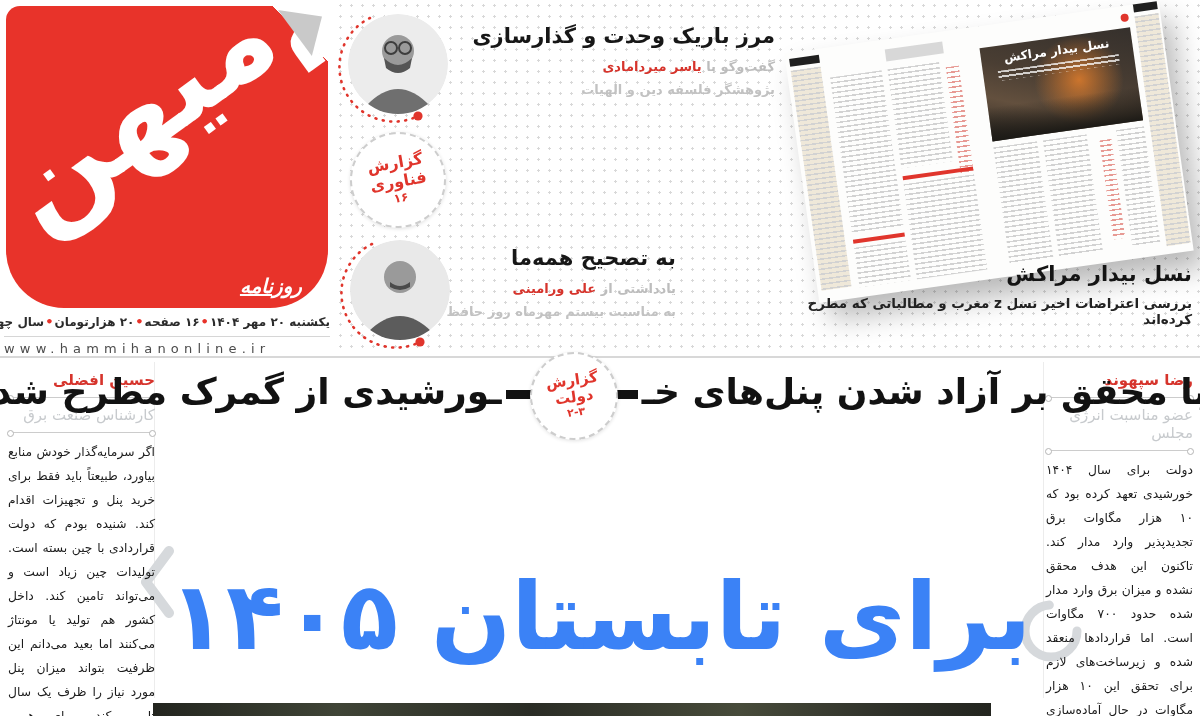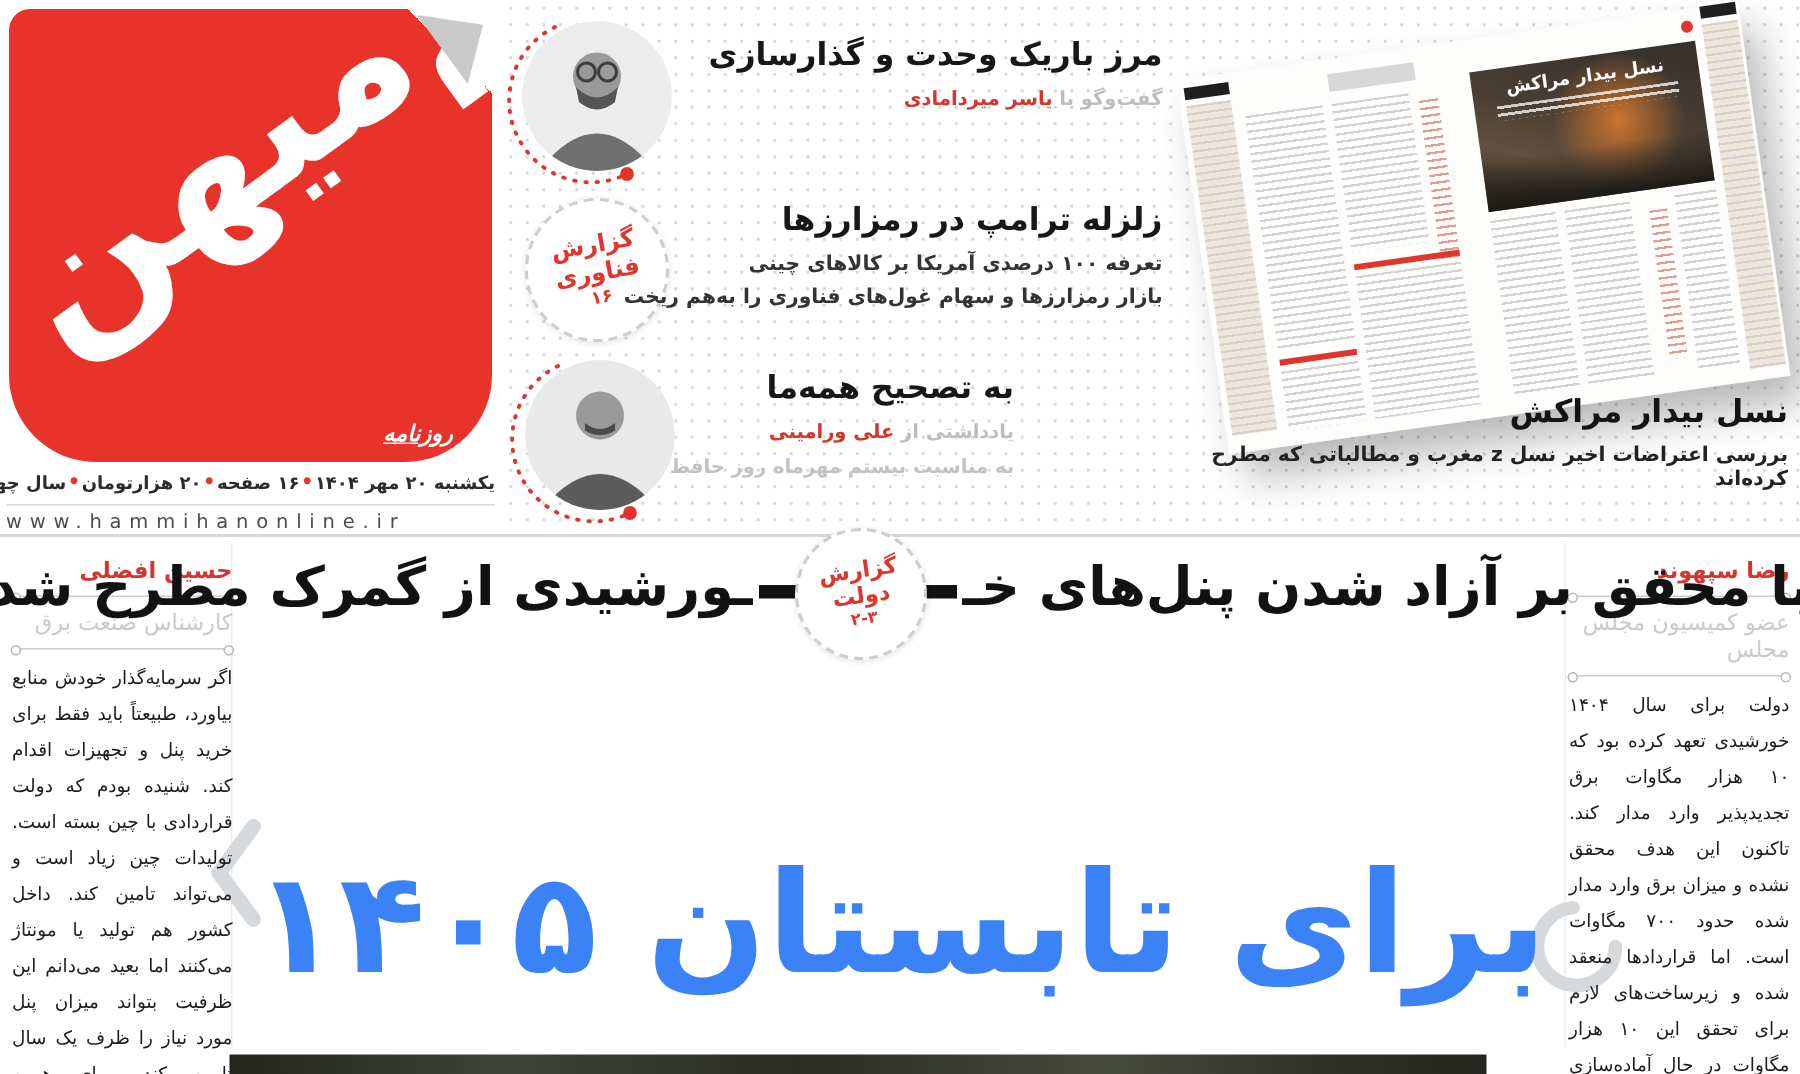--- a/index.html
+++ b/index.html
@@ -10,21 +10,21 @@
   #dots{position:absolute;left:335px;top:0;width:865px;height:356px;
         background-image:radial-gradient(#d8d8d8 1.1px,rgba(0,0,0,0) 1.3px);
         background-size:11px 11px;z-index:0;}
 
   
   #logo{position:absolute;left:6px;top:6px;width:322px;height:302px;background:#e8332a;
         border-radius:14px 26px 58px 58px;z-index:2;overflow:hidden;}
   #logo .cal{position:absolute;left:-30px;top:18px;width:400px;text-align:center;
         transform:rotate(-36deg);transform-origin:center;color:#fff;font-weight:900;
         font-size:118px;line-height:1;letter-spacing:-4px;}
-  #logo .rooz{position:absolute;right:26px;bottom:10px;color:#fff;font-size:15px;font-weight:700;
+  #logo .rooz{position:absolute;right:26px;bottom:10px;color:#fff;font-size:20px;font-weight:700;
         font-style:italic;text-decoration:underline;}
   .fold-cut{position:absolute;right:0;top:0;width:60px;height:60px;z-index:3;
         background:linear-gradient(225deg,#ffffff 0 50%,rgba(0,0,0,0) 50%);}
   .fold-tri{position:absolute;right:6px;top:6px;width:46px;height:46px;background:#c9c9c9;
         clip-path:polygon(4% 0,100% 14%,78% 100%);border-radius:4px;z-index:4;}
 
   #dateline{position:absolute;left:4px;top:314px;width:326px;z-index:2;direction:rtl;
         font-size:12px;font-weight:700;color:#2b2b2b;white-space:nowrap;
         display:flex;justify-content:space-between;align-items:center;}
   #dateline .rdot{color:#e8332a;font-size:13px;margin:0 1px;}
@@ -142,31 +142,27 @@
   <svg class="arc" style="left:336px;top:8px;" width="116" height="116" viewBox="0 0 116 116">
     <path d="M34 10 A 52 52 0 0 0 82 108" fill="none" stroke="#e0352c" stroke-width="2.6" stroke-dasharray="1 6.5" stroke-linecap="round"></path>
     <circle cx="82" cy="108" r="4.6" fill="#e0352c"></circle>
   </svg>
   <div class="teaser-text" style="right:425px;top:24px;width:350px;">
     <div class="t-title">مرز باریک وحدت و گذار‌سازی</div>
     <div class="t-lead">
       <span>گفت‌وگو با</span>
       <span class="name">یاسر میردامادی</span>
     </div>
+    <div class="t-desc">پژوهشگر فلسفه دین و الهیات</div>
   </div>
 
   <div class="badge-circ" id="tech-badge">
     <div class="b1">گزارش</div>
     <div class="b2">فناوری</div>
     <div class="b3">۱۶</div>
-  </div>
-  <div class="teaser-text" style="right:425px;top:134px;width:360px;">
-    <div class="t-title">زلزله ترامپ در رمزارزها</div>
-    <div class="t-sub">تعرفه ۱۰۰ درصدی آمریکا بر کالاهای چینی</div>
-    <div class="t-sub2">بازار رمزارزها و سهام غول‌های فناوری را به‌هم ریخت</div>
   </div>
 
   <div class="avatar" style="left:350px;top:240px;">
     <svg viewBox="0 0 100 100" width="100" height="100">
       <circle cx="50" cy="50" r="50" fill="#e9e9e9"></circle>
       <circle cx="50" cy="37" r="16" fill="#9a9a9a"></circle>
       <path d="M40 42 Q50 50 60 42 L60 47 Q50 53 40 47 Z" fill="#4a4a4a"></path>
       <path d="M18 92 Q50 60 82 92 L82 100 L18 100 Z" fill="#5c5c5c"></path>
     </svg>
   </div>
@@ -241,19 +237,19 @@
     <div class="q-author">حسین افضلی</div>
     <div class="qdiv"></div>
     <div class="q-role">کارشناس صنعت برق</div>
     <div class="qdiv"></div>
     <div class="q-body">اگر سرمایه‌گذار خودش منابع بیاورد، طبیعتاً باید فقط برای خرید پنل و تجهیزات اقدام کند. شنیده بودم که دولت قراردادی با چین بسته است. تولیدات چین زیاد است و می‌تواند تامین کند. داخل کشور هم تولید یا مونتاژ می‌کنند اما بعید می‌دانم این ظرفیت بتواند میزان پنل مورد نیاز را ظرف یک سال تامین کند. برای همین واردات باید انجام شود. شرکت‌هایی هم هستند که در این شرایط تحریمی می‌توانند وارد کنند یا نه، من مطلع نیستم. اگر بتوانند پنل مورد نیاز را وارد کنند، امکان‌پذیر است و خیلی کار سختی نیست.</div>
   </div>
 
   <div class="quote-col" id="right-col">
     <div class="q-author">رضا سپهوند</div>
     <div class="qdiv"></div>
-    <div class="q-role">عضو کمیسیون مجلس مجلس</div>
+    <div class="q-role">عضو مناسبت انرژی مجلس</div>
     <div class="qdiv"></div>
     <div class="q-body">دولت برای سال ۱۴۰۴ خورشیدی تعهد کرده بود که ۱۰ هزار مگاوات برق تجدیدپذیر وارد مدار کند. تاکنون این هدف محقق نشده و میزان برق وارد مدار شده حدود ۷۰۰ مگاوات است. اما قراردادها منعقد شده و زیرساخت‌های لازم برای تحقق این ۱۰ هزار مگاوات در حال آماده‌سازی است. طبق گزارشی که هفته گذشته دولت به کمیسیون انرژی ارائه کرده است؛ وزارت نیرو هفته‌ای حدود ۱۰۰ مگاوات برق خورشیدی وارد مدار می‌کند. درست است که به ۱۰ هزار مگاوات نرسیدیم اما سرعت افزایشی است.</div>
   </div>
 
   <div id="photo-strip"></div>
 </div>
 
 </body></html>

